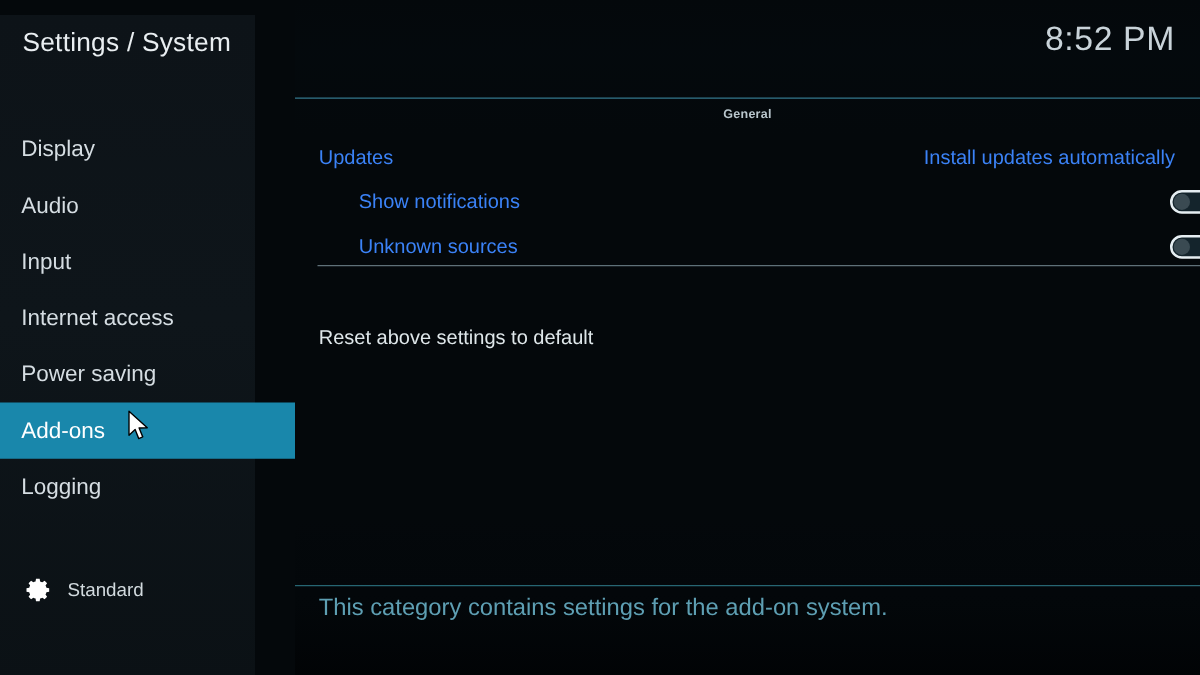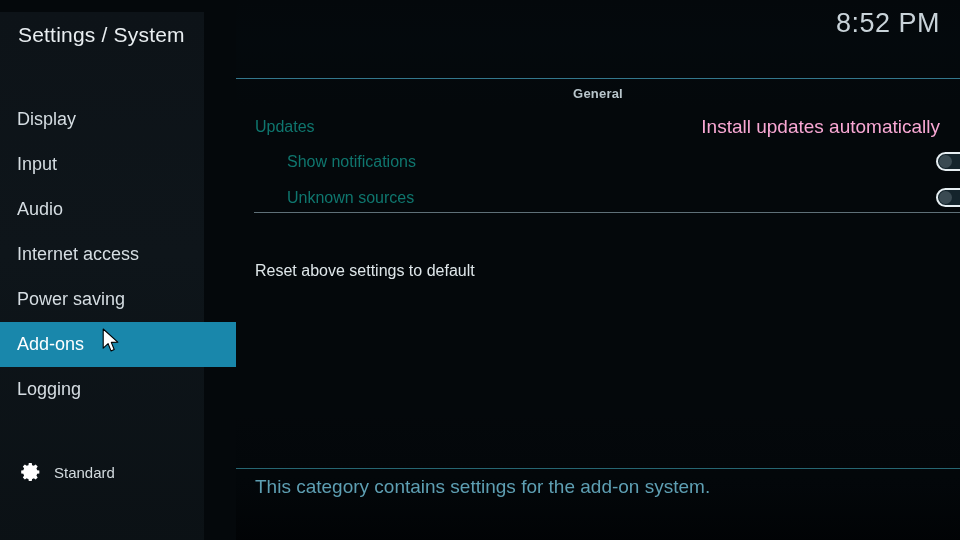--- a/index.html
+++ b/index.html
@@ -103,21 +103,21 @@
     font-size: 15px;
     font-weight: 300;
     color: #d2dade;
     white-space: nowrap;
   }
 
   
   .clock {
     position: absolute;
     right: 20px;
-    top: 8px;
+    top: 16px;
     font-size: 27px;
     font-weight: 300;
     color: #c9d3d9;
     letter-spacing: 0.5px;
     white-space: nowrap;
   }
 
   
   .content {
     position: absolute;
@@ -135,21 +135,21 @@
   .rule.top      { left: 0;  top: 78px;  width: 724px; background: #3c8ba3; opacity: .85; }
   .rule.mid      { left: 18px; top: 212px; width: 706px; background: #90a9b4; opacity: .65; }
   .rule.bottom   { left: 0;  top: 468px; width: 724px; background: #2f7e8c; opacity: .8; }
 
   .group-header {
     position: absolute;
     left: 0;
     top: 86px;
     width: 724px;
     text-align: center;
-    font-size: 13px;
+    font-size: 10px;
     font-weight: bold;
     color: #b9c6cc;
     letter-spacing: 0.2px;
   }
 
   .settings-list {
     position: absolute;
     left: 0;
     top: 109px;
     width: 724px;
@@ -159,31 +159,31 @@
     height: 35px;
     width: 724px;
   }
   .setting-label {
     position: absolute;
     left: 19px;
     top: 0;
     line-height: 35px;
     font-size: 16px;
     font-weight: 300;
-    color: #0f766e;
+    color: #3b82f6;
     white-space: nowrap;
   }
   .setting-value {
     position: absolute;
     right: 20px;
     top: 0;
     line-height: 35px;
-    font-size: 19px;
-    font-weight: 300;
-    color: #f9a8d4;
+    font-size: 16px;
+    font-weight: 300;
+    color: #3b82f6;
     white-space: nowrap;
   }
   .setting-row.spaced { height: 36px; margin-left: 32px; }
 
   
   .toggle {
     position: absolute;
     right: 18px;
     top: 8px;
     width: 38px;
@@ -254,25 +254,25 @@
 
     <div class="app-title">Settings / System</div>
 
     <div class="nav-list">
 
       <div class="nav-item">
         <span>Display</span>
       </div>
 
       <div class="nav-item">
+        <span>Audio</span>
+      </div>
+
+      <div class="nav-item">
         <span>Input</span>
-      </div>
-
-      <div class="nav-item">
-        <span>Audio</span>
       </div>
 
       <div class="nav-item">
         <span>Internet access</span>
       </div>
 
       <div class="nav-item">
         <span>Power saving</span>
       </div>
 

